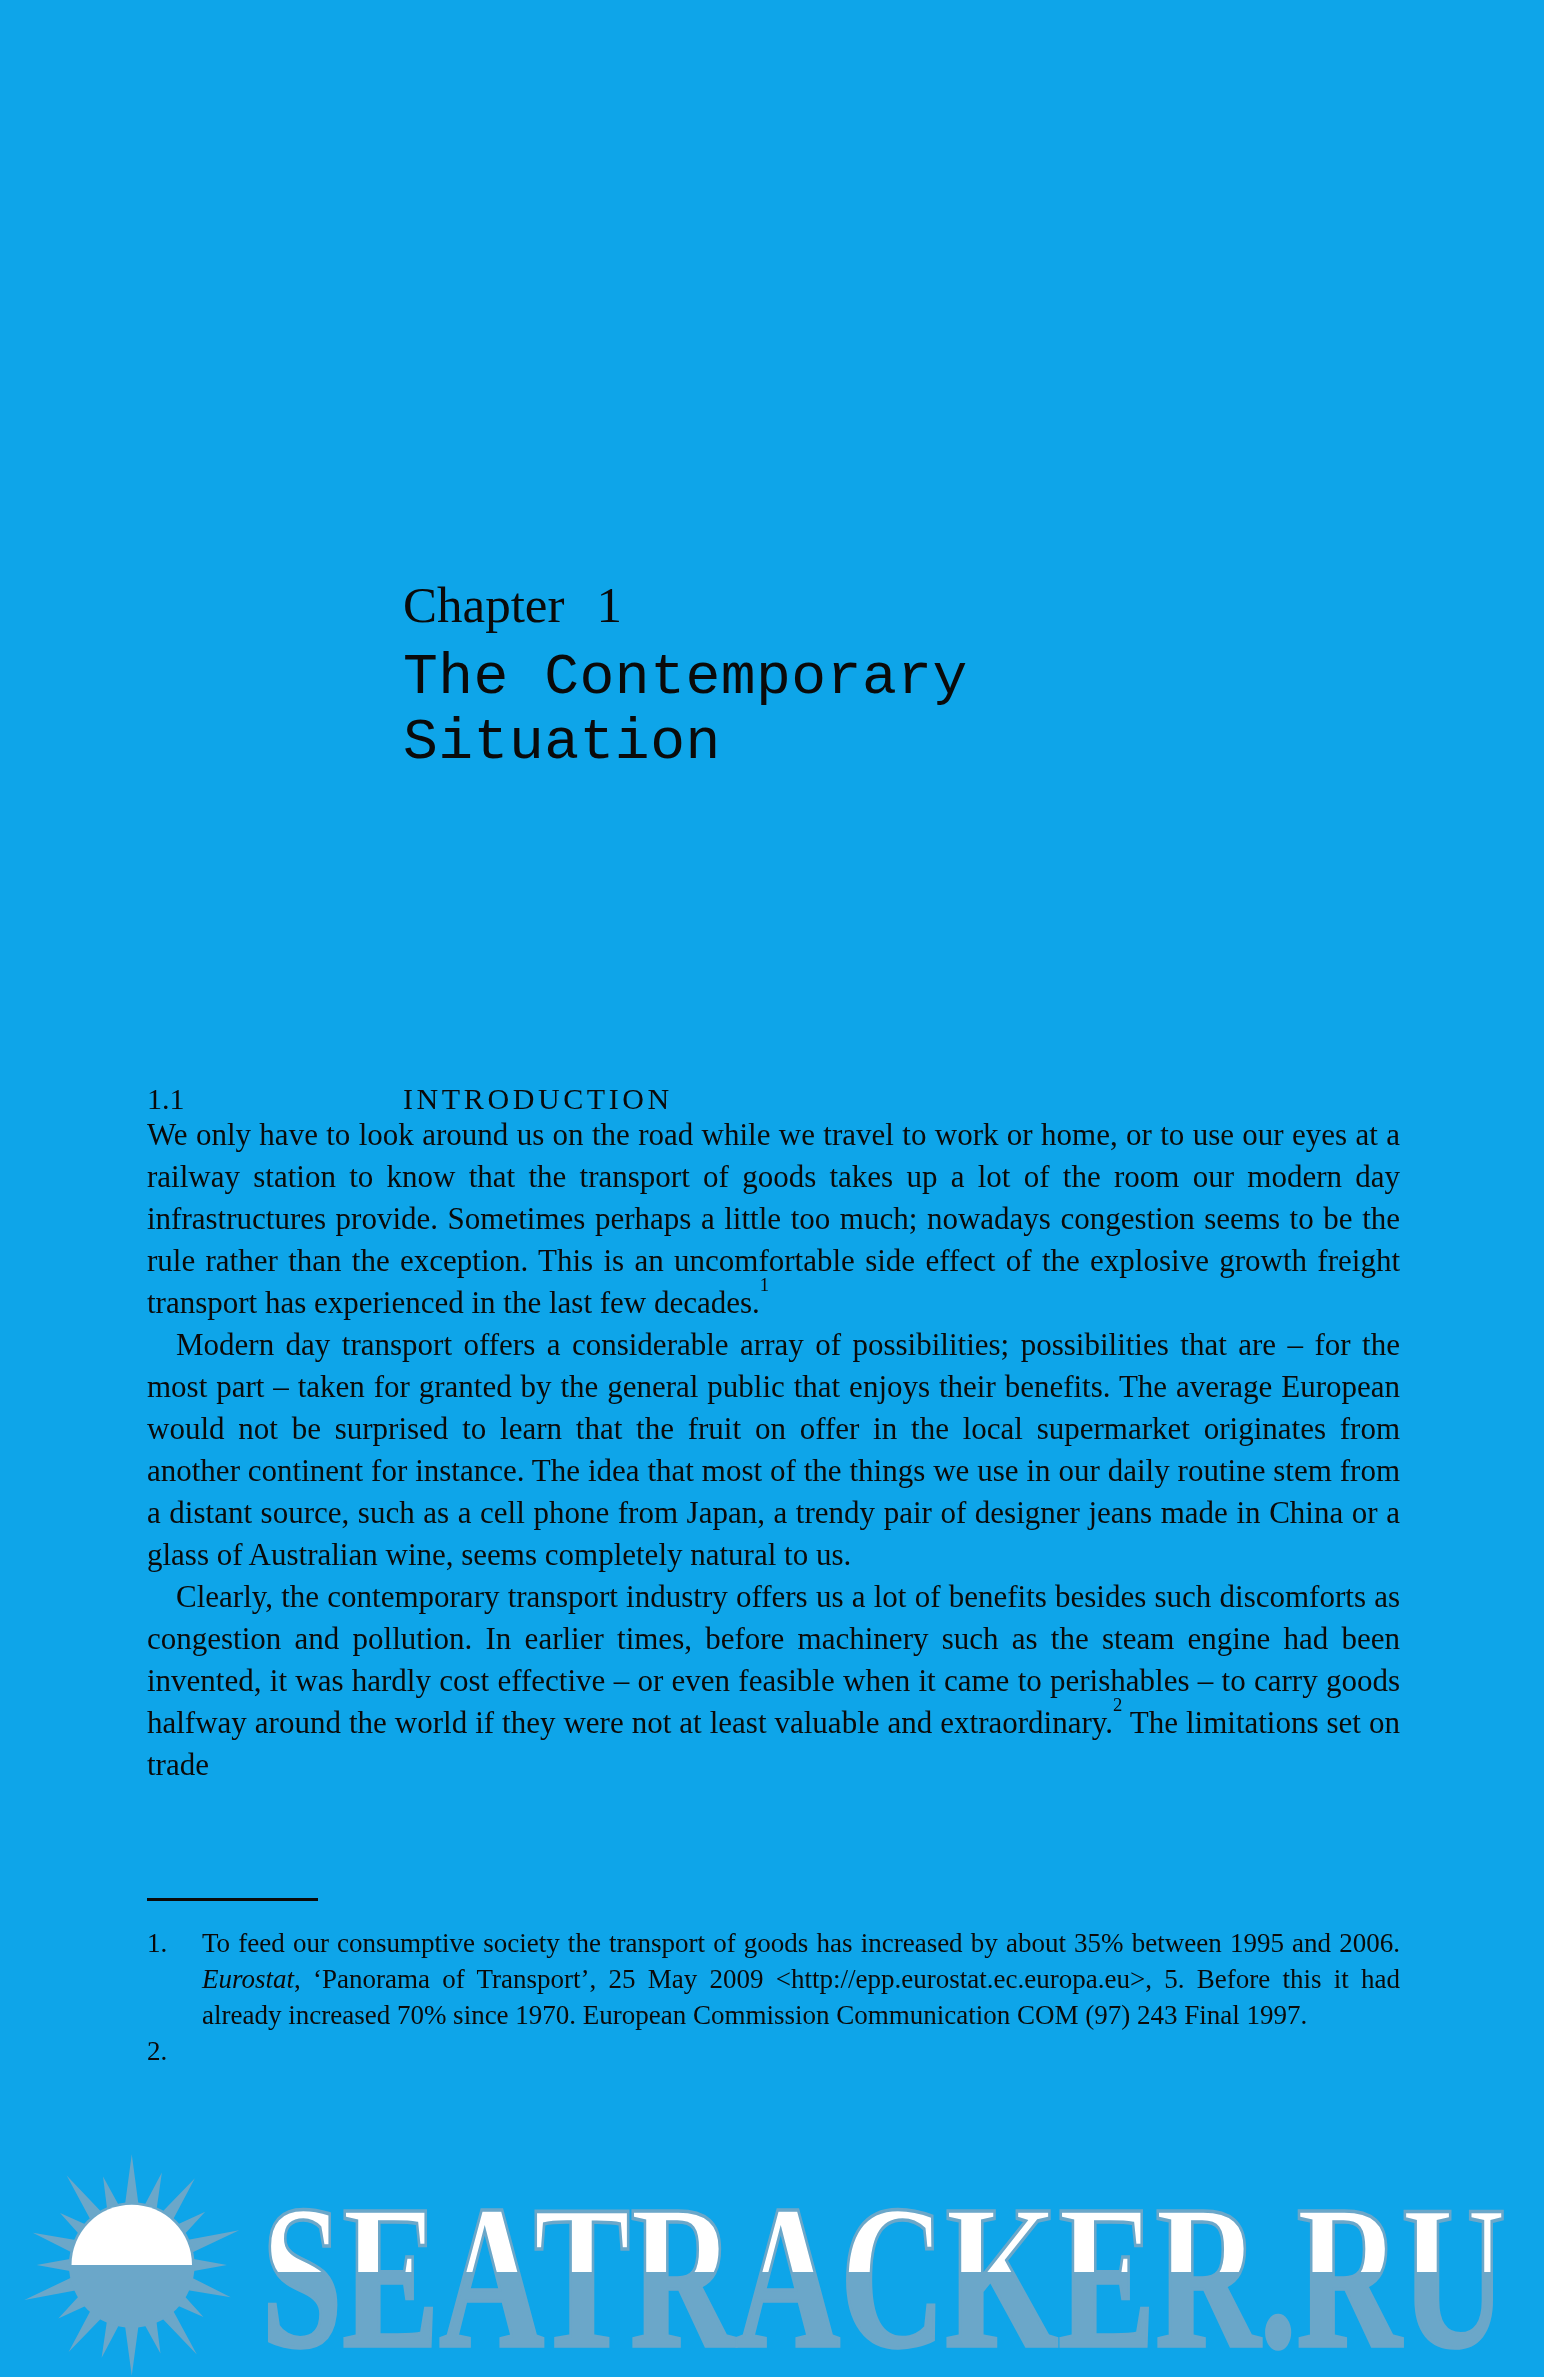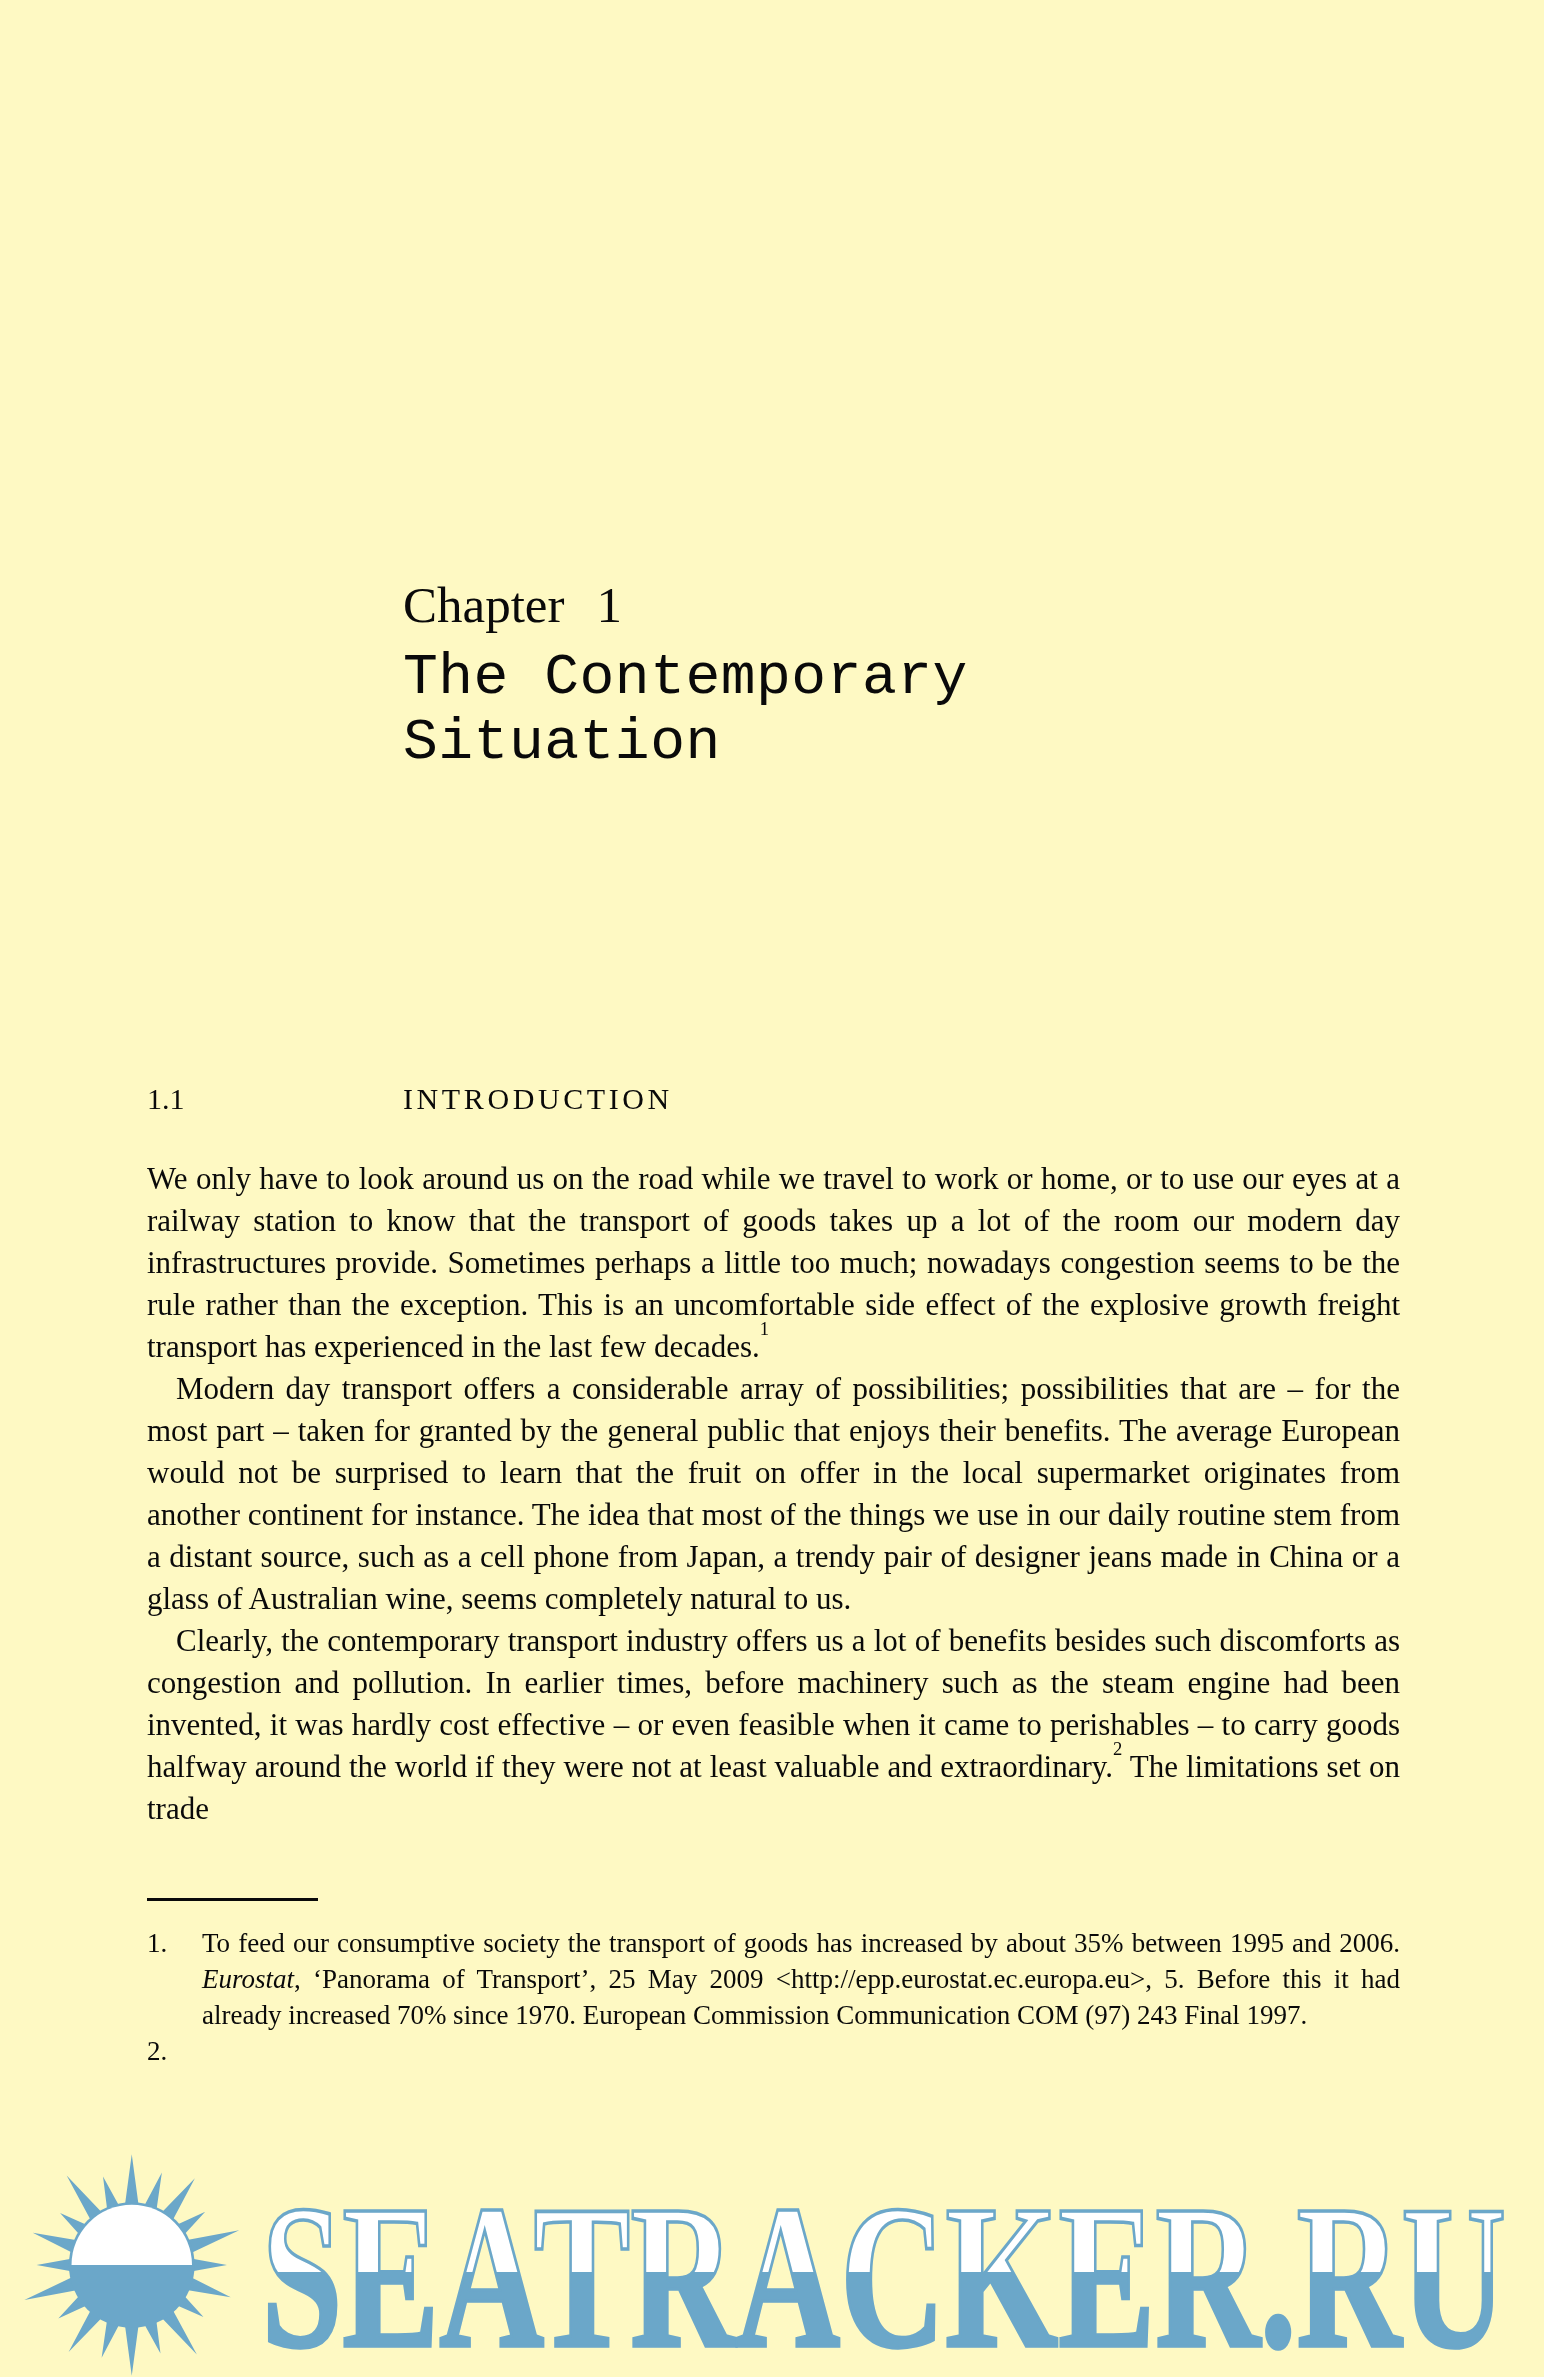--- a/index.html
+++ b/index.html
@@ -4,21 +4,21 @@
 <style>
   html, body { margin: 0; padding: 0; }
   body {
     width: 1545px; height: 2377px;
     background: #ffffff;
     font-family: "Liberation Serif", serif;
     color: #0a0a0a;
     position: relative;
     overflow: hidden;
   }
-  .page { position: absolute; inset: 0; background: #fef9c3; }
+  .page { position: absolute; inset: 0; background: #0ea5e9; }
 
   .chapter-label {
     position: absolute; left: 403px; top: 576px;
     font-size: 51px; word-spacing: 0.38em; white-space: nowrap;
   }
   .chapter-title {
     position: absolute; left: 403px; top: 645px;
     font-size: 58px; line-height: 65px; font-weight: 400; margin: 0;
     width: 875px; letter-spacing: 0.5px;
   }
@@ -26,21 +26,21 @@
 
   .section-heading {
     position: absolute; left: 147px; top: 1082px;
     font-size: 30px; display: flex; align-items: flex-end;
   }
   .section-number { width: 256px; flex: 0 0 auto; }
   .section-title { letter-spacing: 3.6px; }
 
   .body-text {
     position: absolute; left: 147px; top: 1114px; width: 1253px;
-    font-size: 31px; line-height: 42px; text-align: justify; margin-top: 44px;
+    font-size: 31px; line-height: 42px; text-align: justify;
   }
   .para { margin: 0; }
   .para.indent { text-indent: 29px; }
   sup.fn-ref {
     font-size: 60%; line-height: 0;
     position: relative; top: -0.55em;
   }
 
   .footnote-rule {
     position: absolute; left: 147px; top: 1898px;

